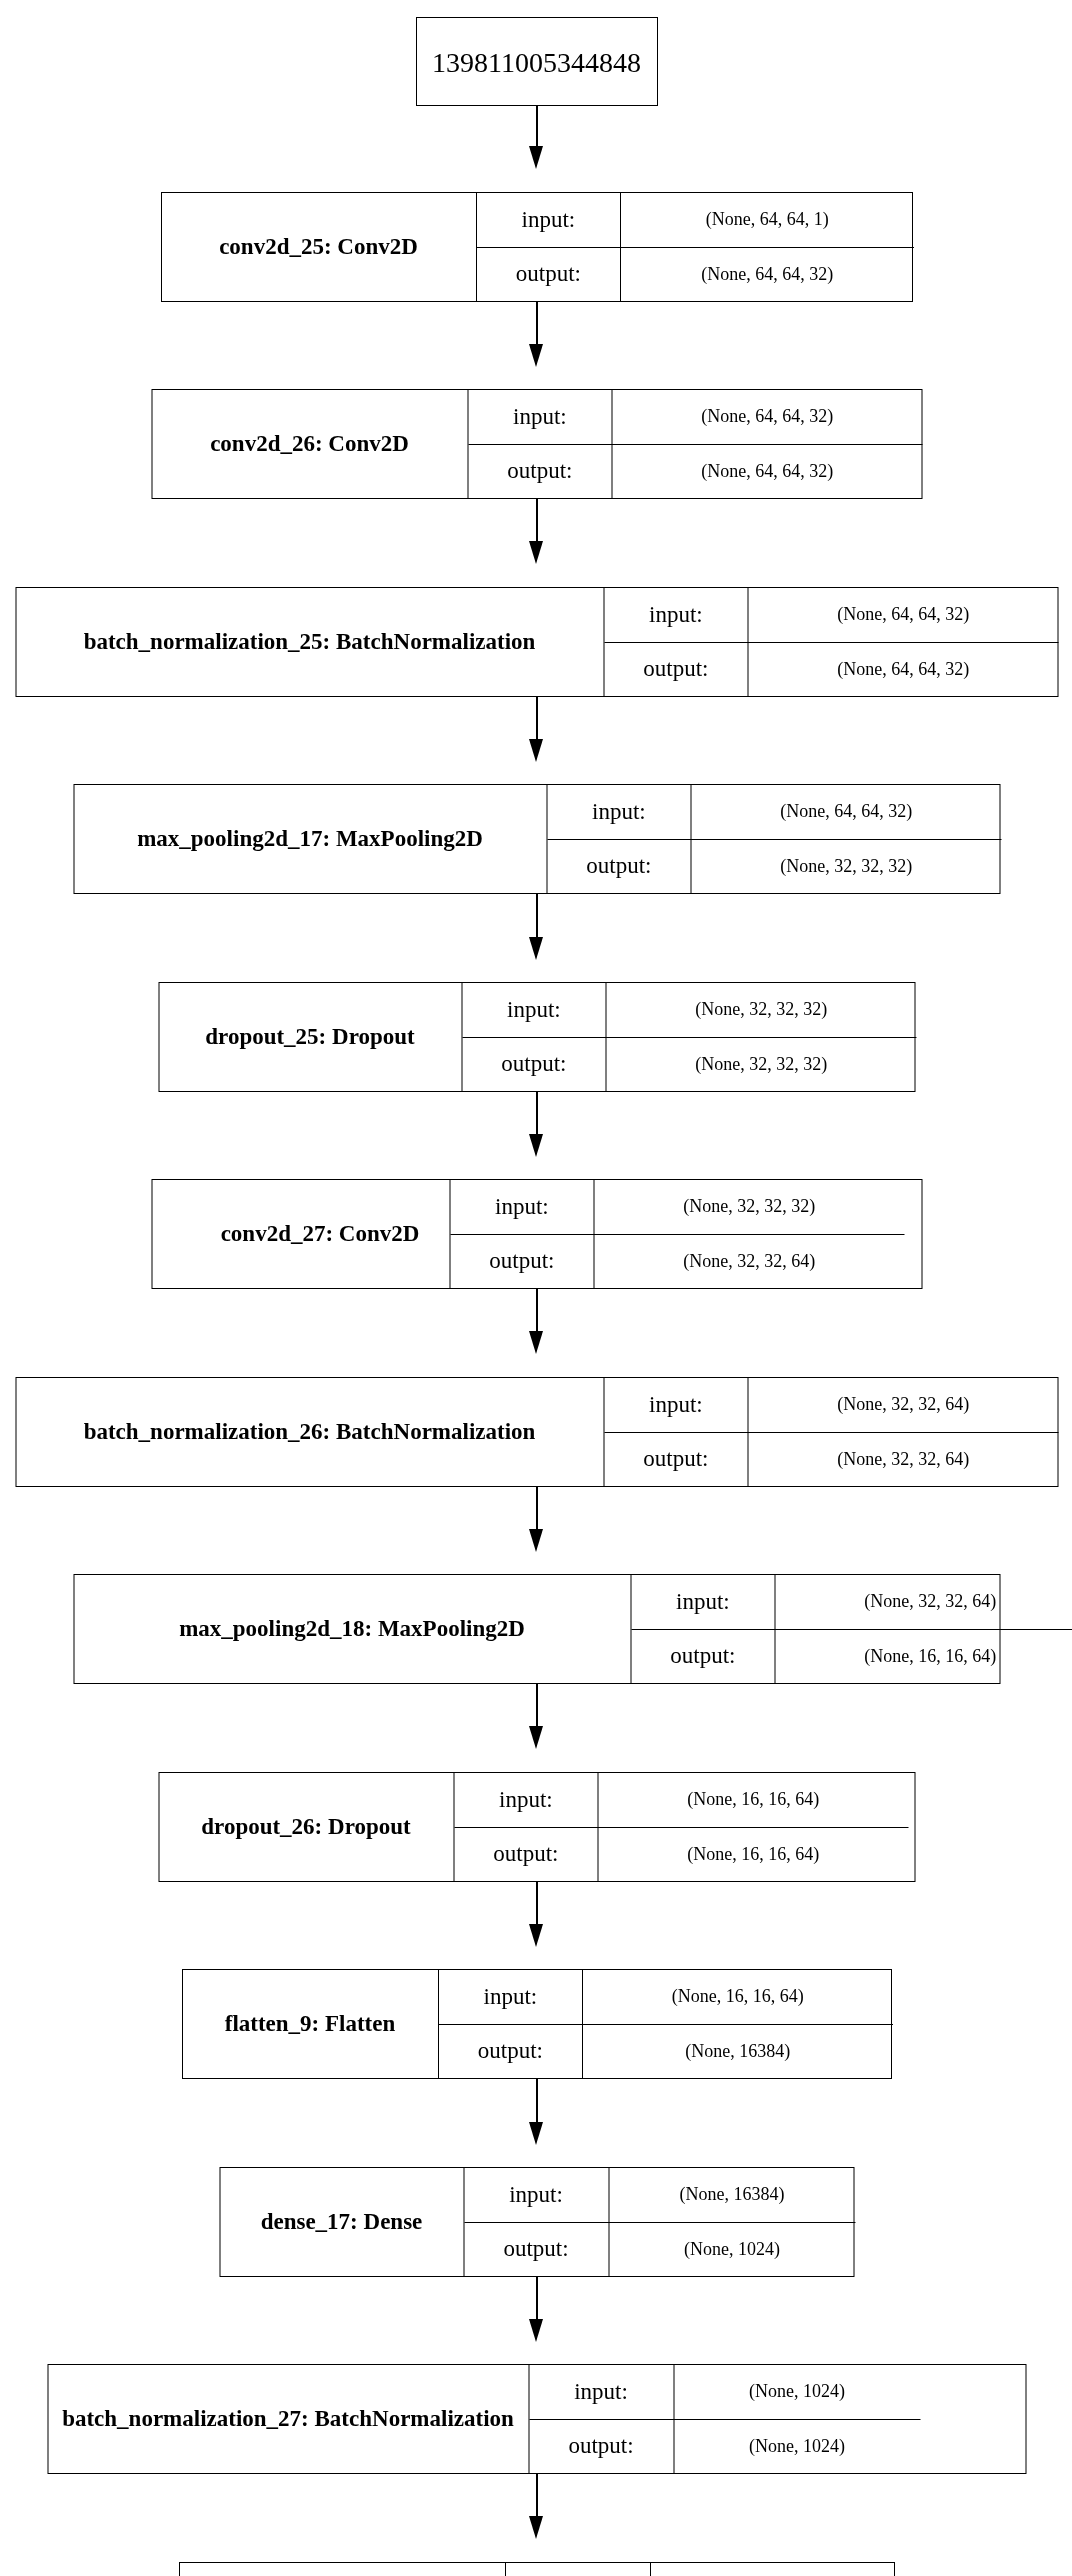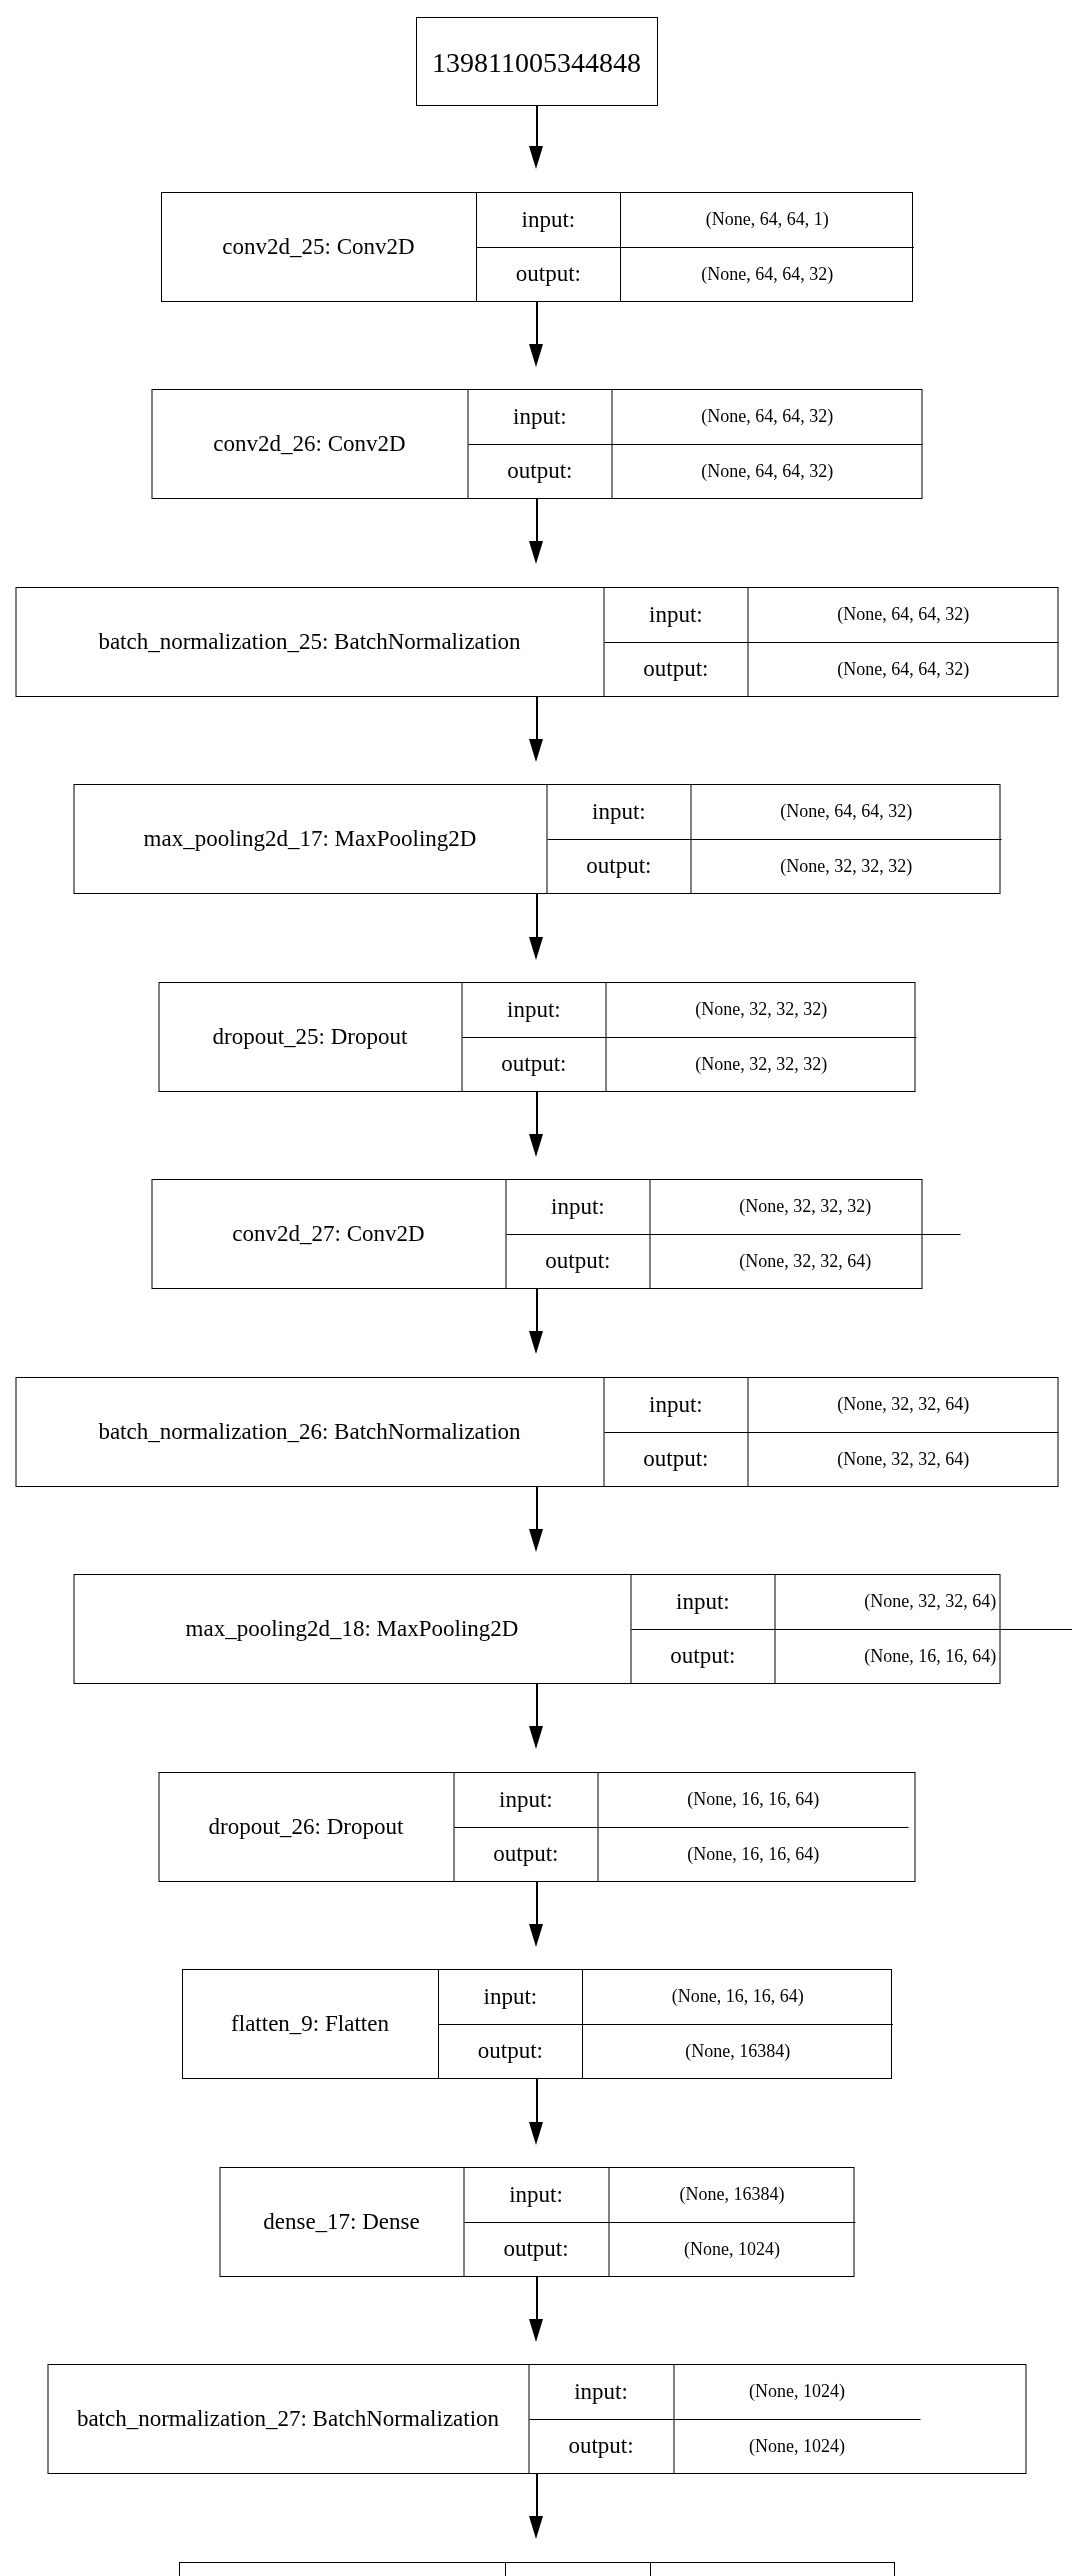--- a/index.html
+++ b/index.html
@@ -30,20 +30,21 @@
   .node-title{
     display:flex;
     align-items:center;
     justify-content:center;
     padding:0 13.4px;
     font-size:23px;
     line-height:1.15;
     white-space:nowrap;
     flex:0 0 auto;
     box-sizing:border-box;
+    font-weight:bold;
   }
   .io-wrap{
     display:flex;
     flex-direction:column;
     flex:0 0 auto;
     border-left:1.5px solid #000000;
     box-sizing:border-box;
   }
   .io-row{
     display:flex;
@@ -189,21 +190,21 @@
           <div class="io-key" style="width: 144px;">input:</div>
           <div class="io-val" style="width: 311px;">(None, 32, 32, 32)</div>
         </div>
         <div class="io-row io-row-out">
           <div class="io-key" style="width: 144px;">output:</div>
           <div class="io-val" style="width: 311px;">(None, 32, 32, 32)</div>
         </div>
       </div>
     </div>
     <div class="node" style="top: 1179px; width: 771px; height: 110px;">
-      <div class="node-title" style="width: 353px;">conv2d_27: Conv2D</div>
+      <div class="node-title" style="width: 258px; margin-left: 39px;">conv2d_27: Conv2D</div>
       <div class="io-wrap" style="width: 455px;">
         <div class="io-row io-row-in">
           <div class="io-key" style="width: 144px;">input:</div>
           <div class="io-val" style="width: 311px;">(None, 32, 32, 32)</div>
         </div>
         <div class="io-row io-row-out">
           <div class="io-key" style="width: 144px;">output:</div>
           <div class="io-val" style="width: 311px;">(None, 32, 32, 64)</div>
         </div>
       </div>

